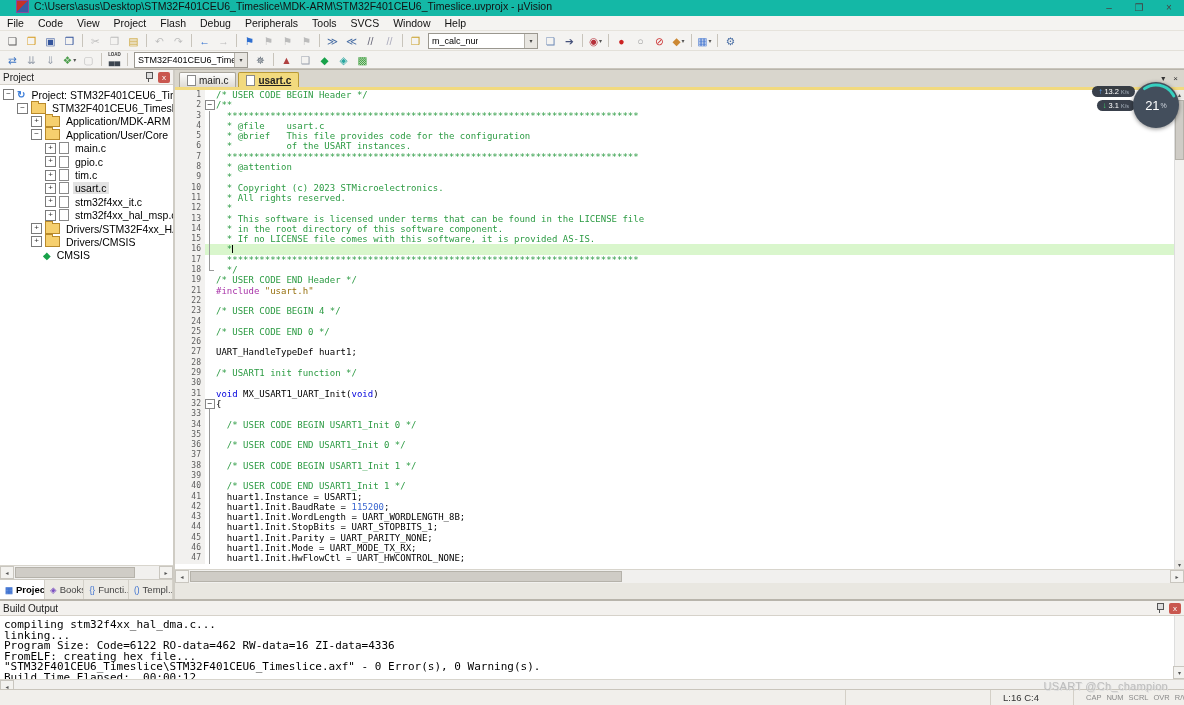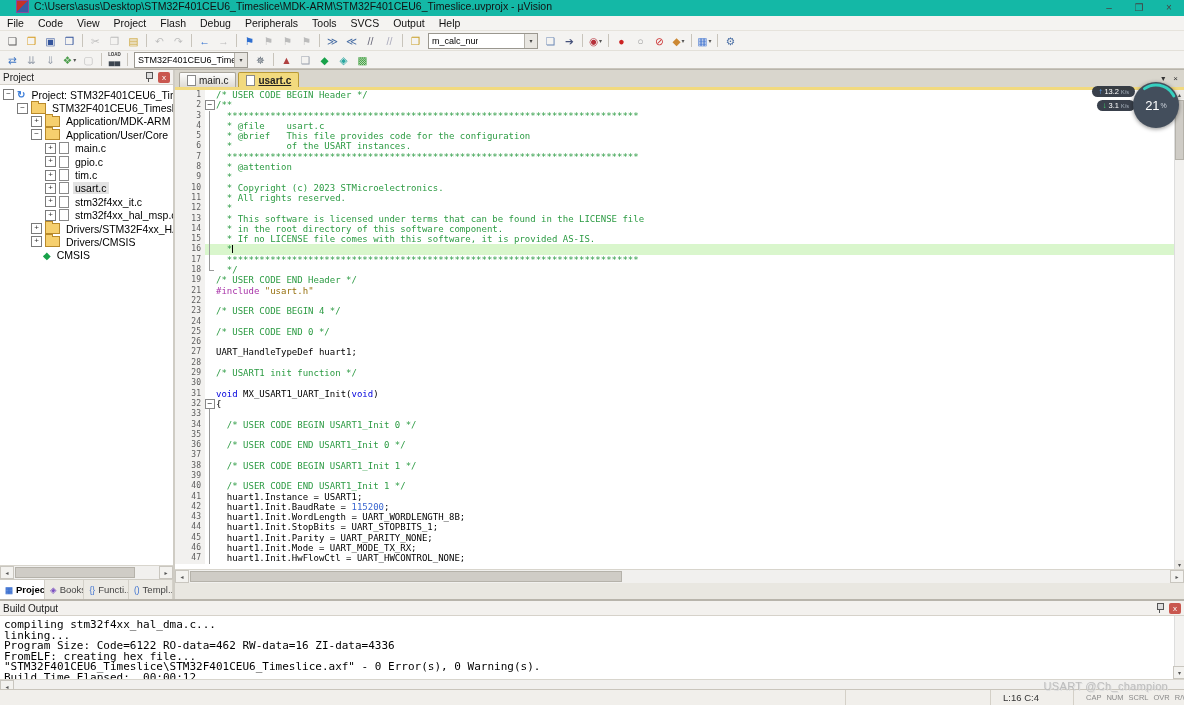--- a/index.html
+++ b/index.html
@@ -141,21 +141,21 @@
 <div class="menubar">
     <span class="menu-item">File</span>
     <span class="menu-item">Code</span>
     <span class="menu-item">View</span>
     <span class="menu-item">Project</span>
     <span class="menu-item">Flash</span>
     <span class="menu-item">Debug</span>
     <span class="menu-item">Peripherals</span>
     <span class="menu-item">Tools</span>
     <span class="menu-item">SVCS</span>
-    <span class="menu-item">Output</span>
+    <span class="menu-item">Window</span>
     <span class="menu-item">Help</span>
   </div>
 
 <div class="toolbar row1">
     <div class="tb-btn">
       <span style="color: rgb(90, 90, 90);">❏</span>
     </div>
     <div class="tb-btn">
       <span style="color: rgb(214, 155, 30);">❐</span>
     </div>

